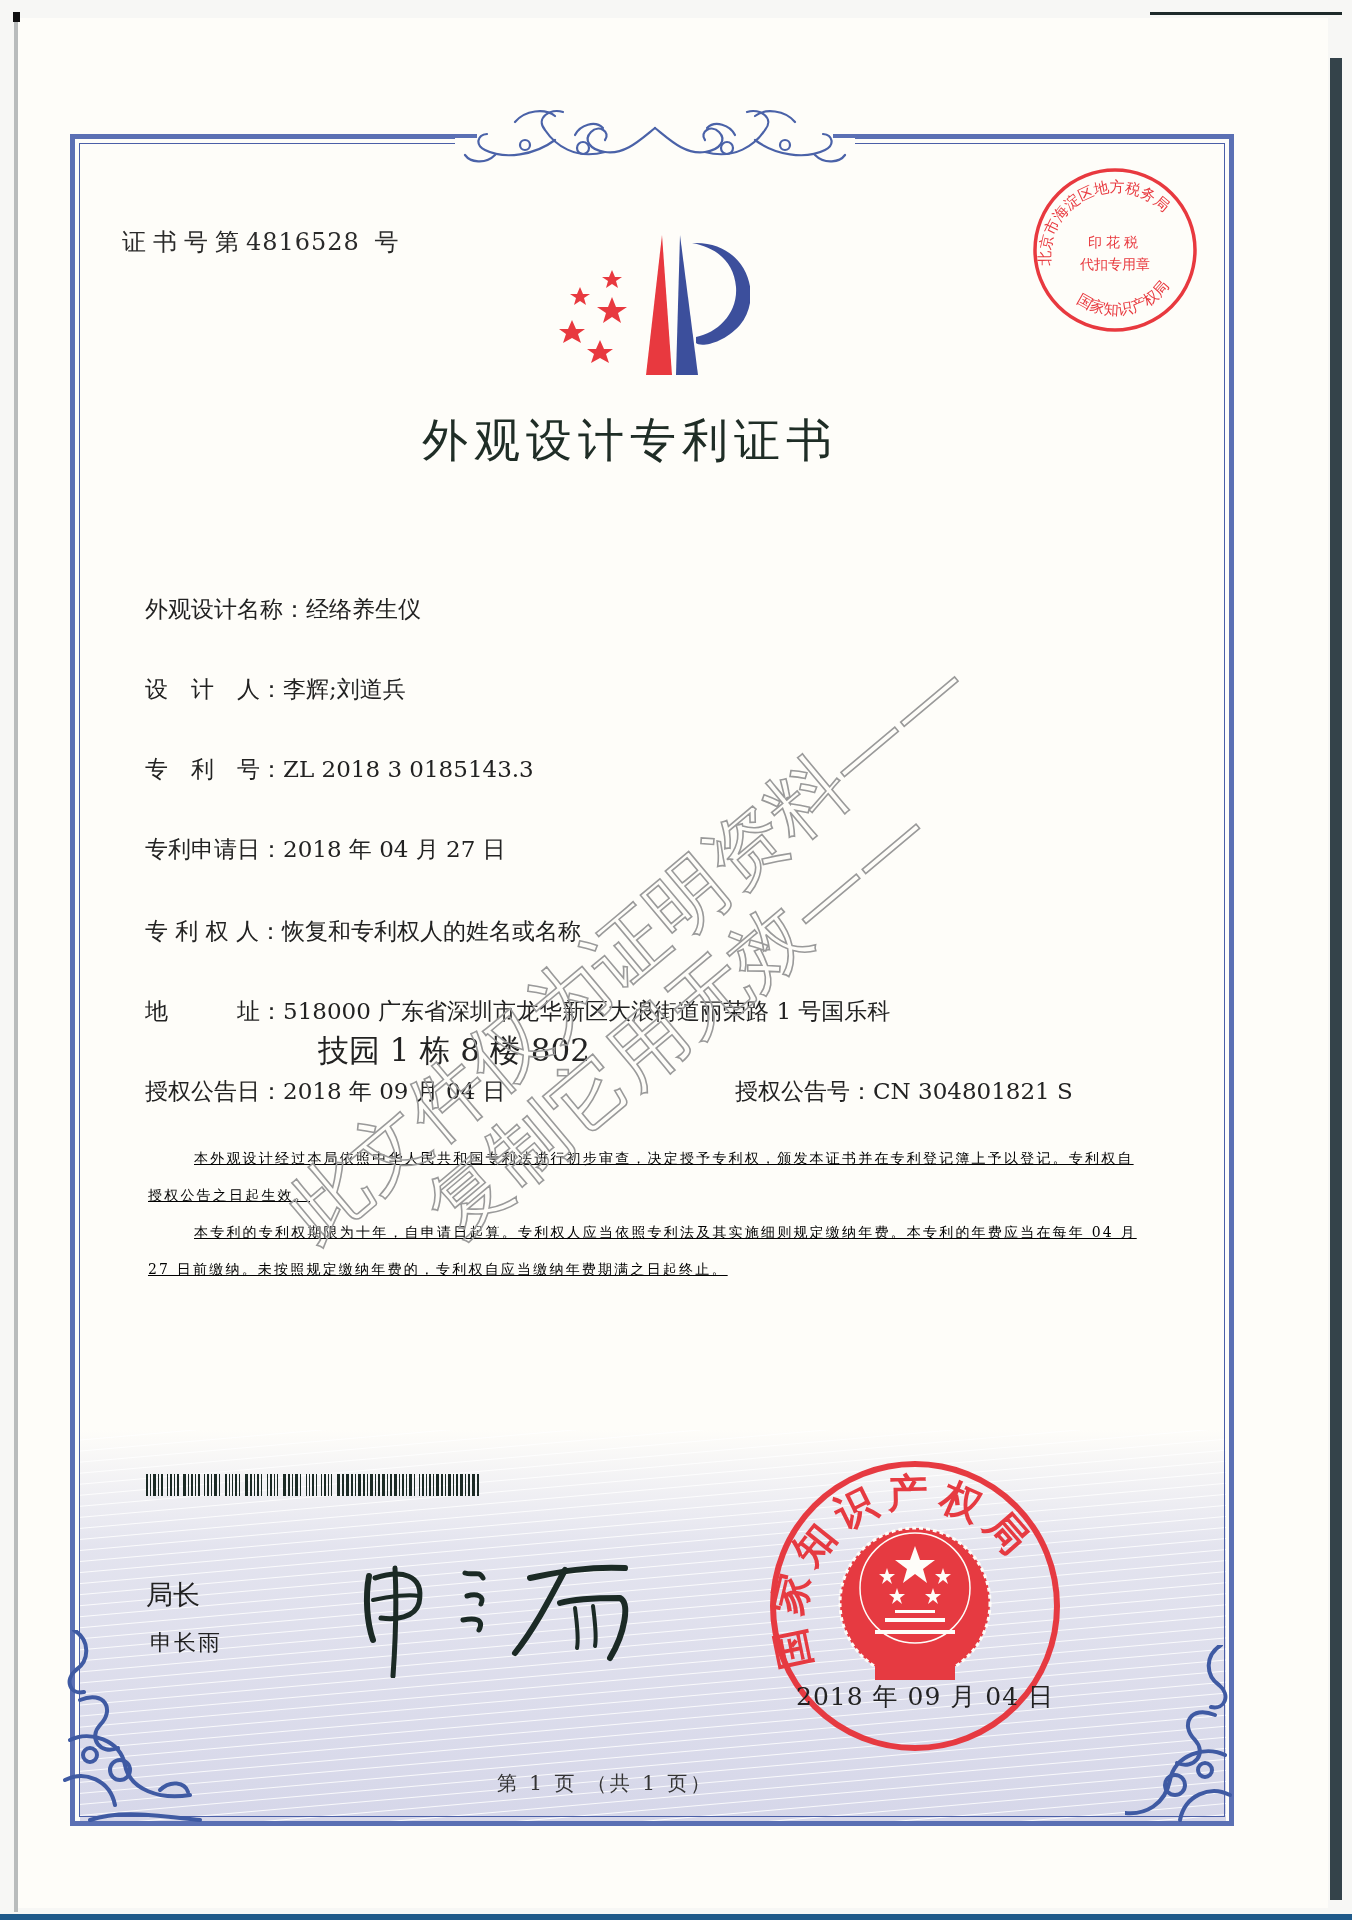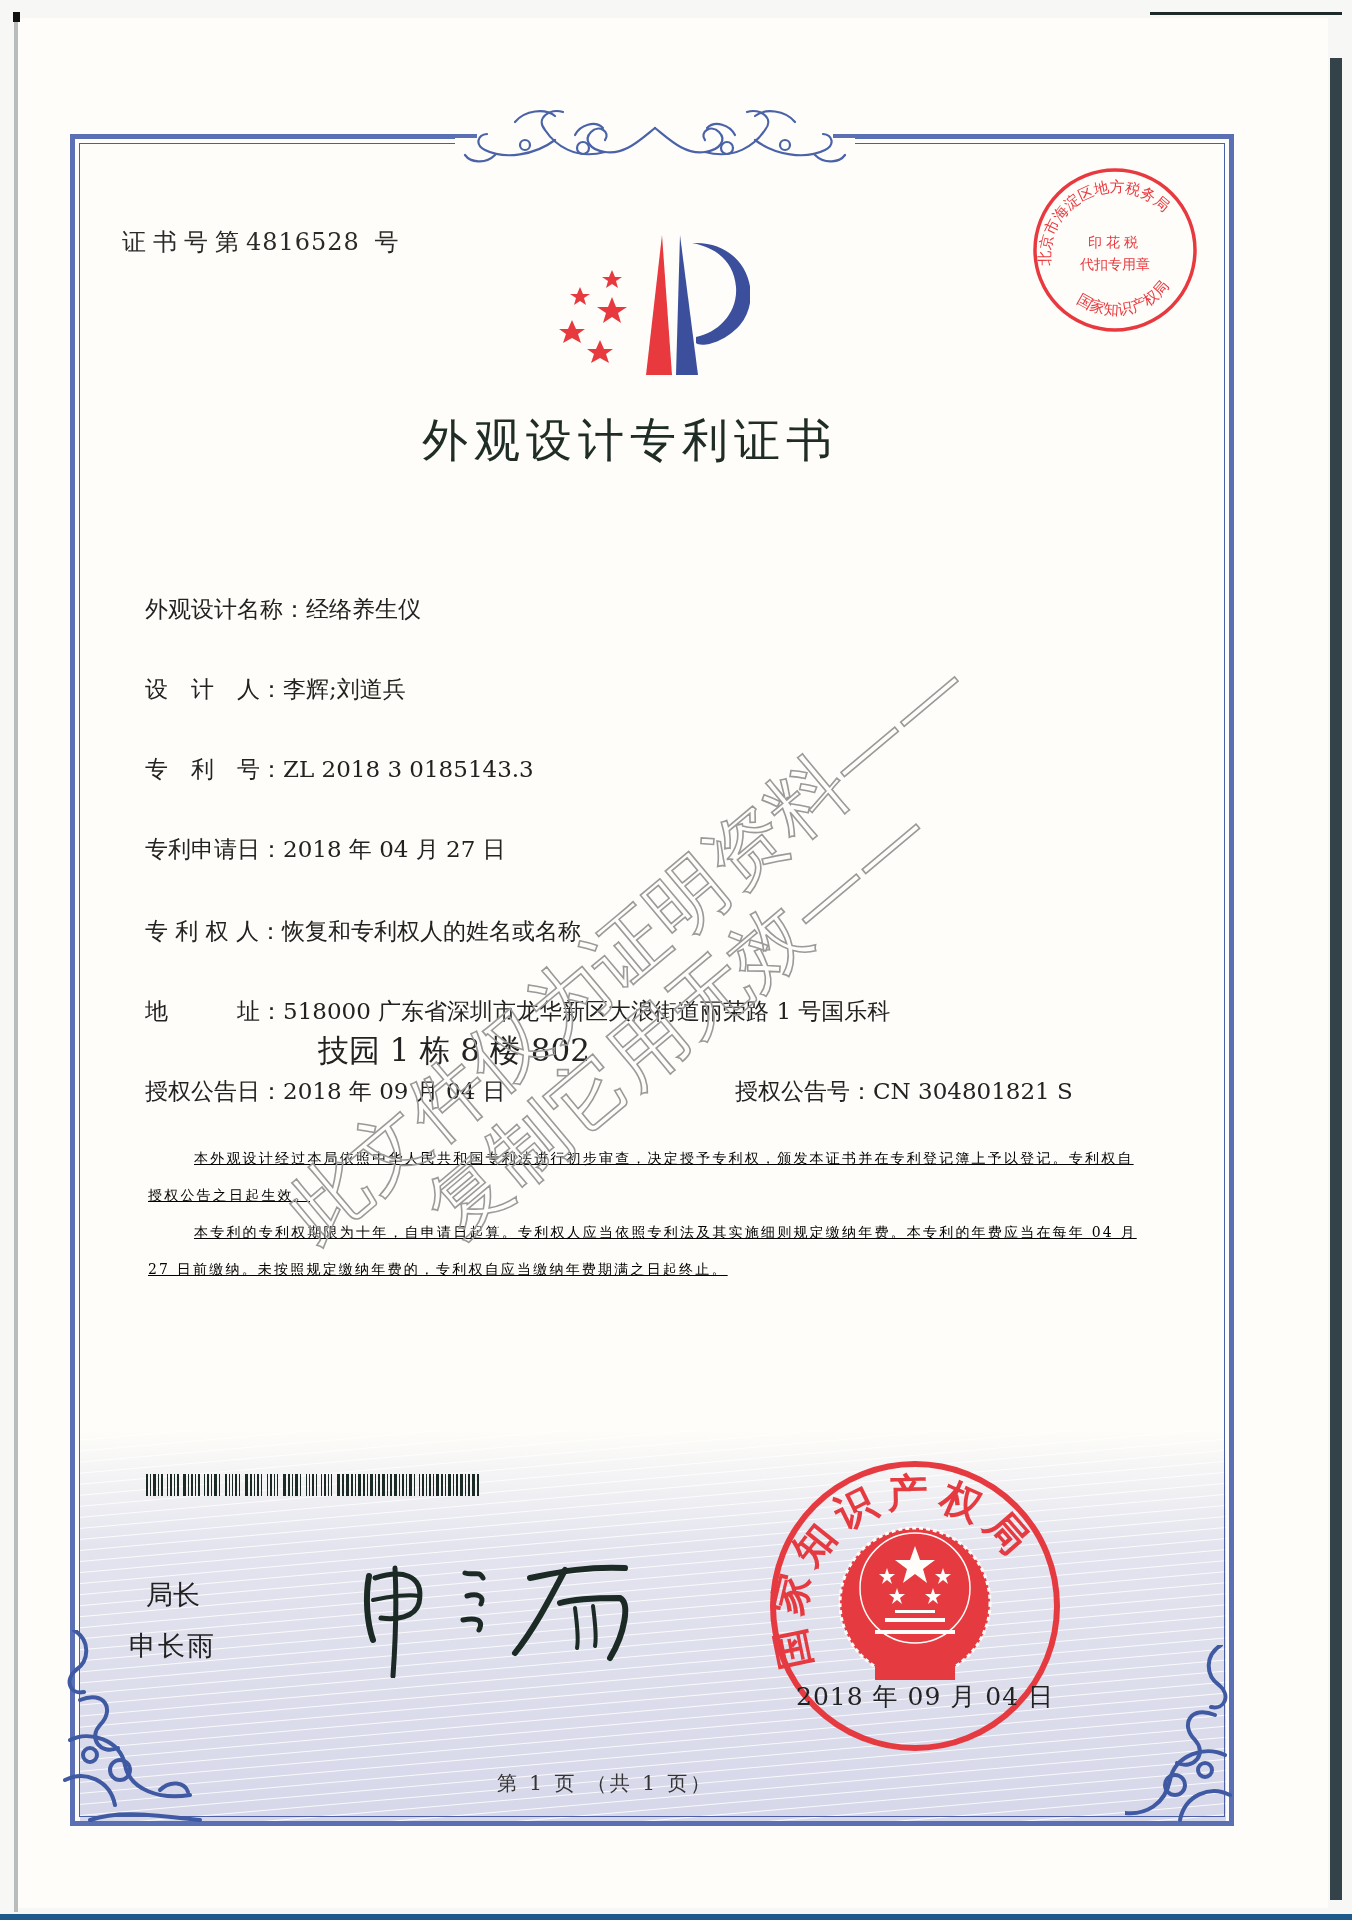--- a/index.html
+++ b/index.html
@@ -35,21 +35,21 @@
   .field .val { display:inline-block; }
   .val-col { position:absolute; left:318px; font-size:31px; white-space:nowrap; }
 
   .para { position:absolute; left:148px; width:1000px; font-size:14px; line-height:37px; color:#000000; letter-spacing:2.2px;text-decoration:underline; }
   .para p { margin:0; text-indent:46px; }
 
   .watermark { position:absolute; left:270px; top:1190px; transform:rotate(-40deg); transform-origin:left top; color:transparent; -webkit-text-stroke:1.6px #9a9a9a; font-family:"DejaVu Sans","Liberation Sans",sans-serif; font-size:78px; line-height:88px; white-space:nowrap; pointer-events:none; }
 
   .barcode { position:absolute; left:146px; top:1474px; width:335px; height:22px; }
   .director-title { position:absolute; left:146px; top:1577px; font-family:"DejaVu Sans","Liberation Sans",sans-serif; font-size:27px; color:#222; }
-  .director-name { position:absolute; left:129px; top:1628px; font-family:Liberation Sans, sans-serif; font-size:27px; color:#222; letter-spacing:2px; }
+  .director-name { position:absolute; left:150px; top:1628px; font-family:Liberation Sans, sans-serif; font-size:22px; color:#222; letter-spacing:2px; }
   .signature { position:absolute; left:355px; top:1548px; width:300px; height:130px; }
 
   .seal { position:absolute; left:765px; top:1458px; width:300px; height:300px; }
   .seal-date { position:absolute; left:796px; top:1680px; font-size:25px; color:#222; letter-spacing:1px; }
   .page-footer { position:absolute; left:497px; top:1770px; font-size:20px; color:#333; letter-spacing:3px; }
 </style>
 </head>
 <body>
 
 <div class="page"></div>

